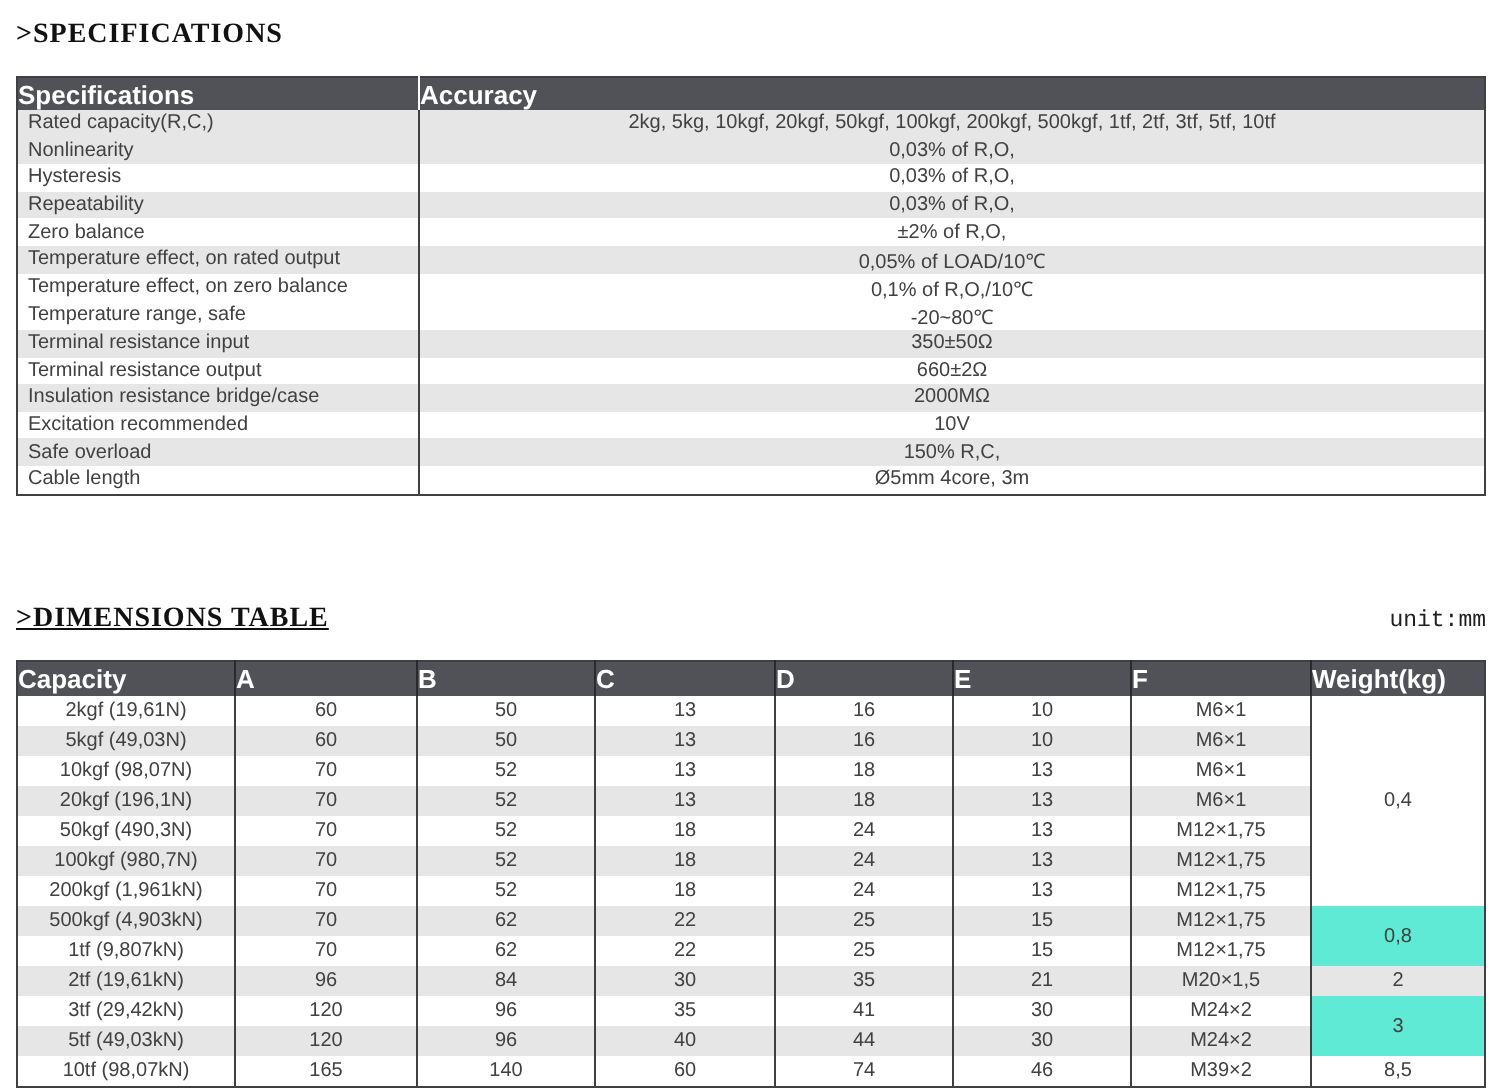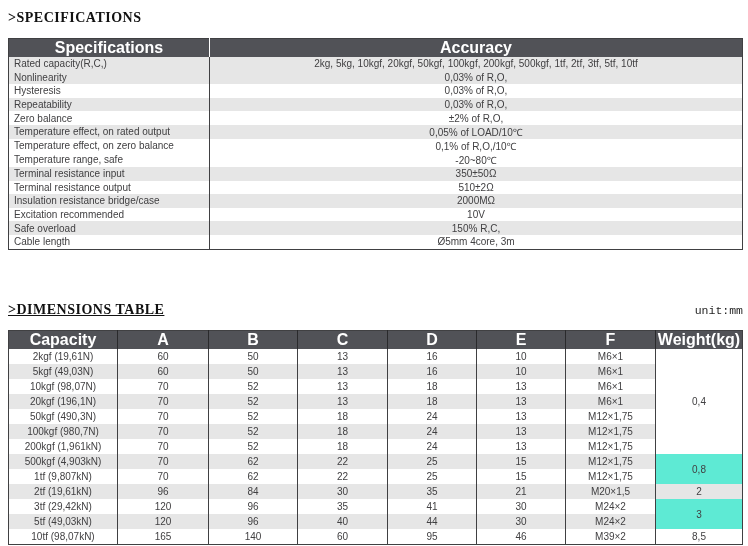--- a/index.html
+++ b/index.html
@@ -24,22 +24,22 @@
 
   table{border-collapse:collapse;table-layout:fixed;width:735px;}
   .spec-table{position:absolute;left:8px;top:38px;}
   .dim-table{position:absolute;left:8px;top:330px;}
 
   
   .spec-table, .dim-table{border:1px solid #404042;}
 
   th{
     background:#515257;color:#ffffff;
-    font-size:16px;font-weight:bold;
-    padding:0;text-align:center;
+    font-size:13px;font-weight:bold;
+    padding:0;text-align:left;
   }
   .spec-table th{height:16px;border-left:1px solid #ffffff;}
   .spec-table th:first-child{border-left:none;}
   .dim-table th{height:17px;border-left:1px solid #2a2a2c;}
   .dim-table th:first-child{border-left:none;}
 
   td{
     font-size:10px;color:#414042;
     padding:0 3px;text-align:center;
     white-space:nowrap;overflow:hidden;
@@ -112,21 +112,21 @@
       <tr>
         <td>Temperature range, safe</td>
         <td>-20~80℃</td>
       </tr>
       <tr class="stripe">
         <td>Terminal resistance input</td>
         <td>350±50Ω</td>
       </tr>
       <tr>
         <td>Terminal resistance output</td>
-        <td>510±2Ω</td>
+        <td>660±2Ω</td>
       </tr>
       <tr class="stripe">
         <td>Insulation resistance bridge/case</td>
         <td>2000MΩ</td>
       </tr>
       <tr>
         <td>Excitation recommended</td>
         <td>10V</td>
       </tr>
       <tr class="stripe">
@@ -279,19 +279,19 @@
         <td>40</td>
         <td>44</td>
         <td>30</td>
         <td>M24×2</td>
       </tr>
       <tr>
         <td>10tf (98,07kN)</td>
         <td>165</td>
         <td>140</td>
         <td>60</td>
-        <td>95</td>
+        <td>74</td>
         <td>46</td>
         <td>M39×2</td>
         <td rowspan="1" class="weight-cell">8,5</td>
       </tr>
     </tbody>
 </table>
 
 </body></html>

